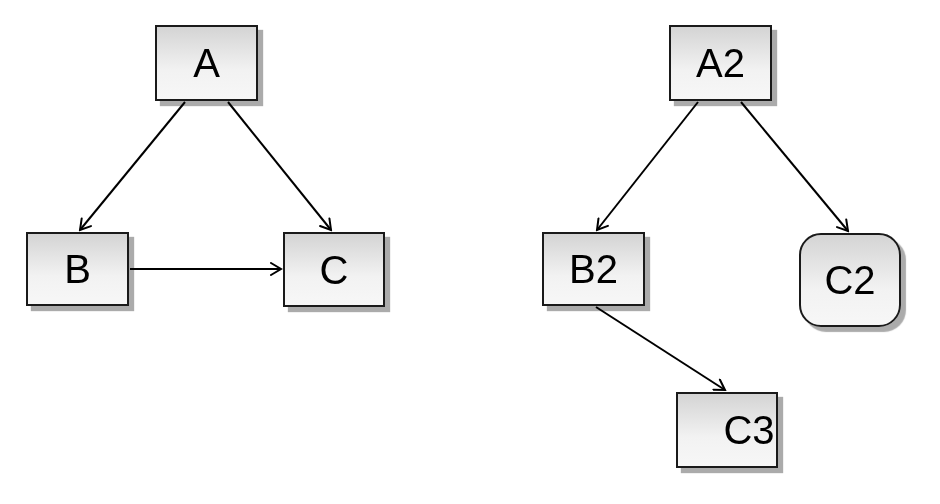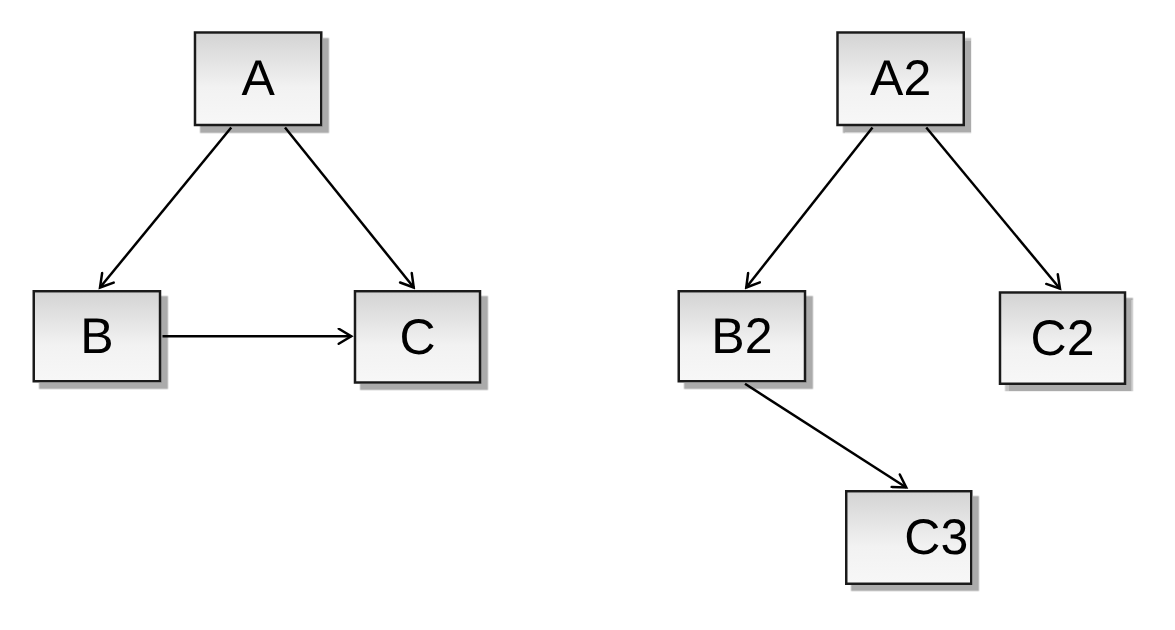--- a/index.html
+++ b/index.html
@@ -74,20 +74,20 @@
       </div>
       <div class="node" style="left: 283px; top: 232px; width: 102px; height: 75px; border-color: rgb(26, 26, 26);">
         <span class="node-label" style="color: rgb(0, 0, 0);">C</span>
       </div>
       <div class="node" style="left: 669px; top: 25px; width: 103px; height: 76px; border-color: rgb(26, 26, 26);">
         <span class="node-label" style="color: rgb(0, 0, 0);">A2</span>
       </div>
       <div class="node" style="left: 542px; top: 232px; width: 103px; height: 74px; border-color: rgb(26, 26, 26); justify-content: center;">
         <span class="node-label" style="color: rgb(0, 0, 0);">B2</span>
       </div>
-      <div class="node" style="left: 799px; top: 233px; width: 102px; height: 75px; border-color: rgb(26, 26, 26);">
+      <div class="node" style="left: 799px; top: 233px; width: 102px; height: 94px; border-color: rgb(26, 26, 26); border-radius: 22px;">
         <span class="node-label" style="color: rgb(0, 0, 0);">C2</span>
       </div>
       <div class="node" style="left: 676px; top: 392px; width: 102px; height: 76px; border-color: rgb(26, 26, 26); padding-left: 44px;">
         <span class="node-label" style="color: rgb(0, 0, 0);">C3</span>
       </div>
     </div>
 </div>
 
 </body></html>

